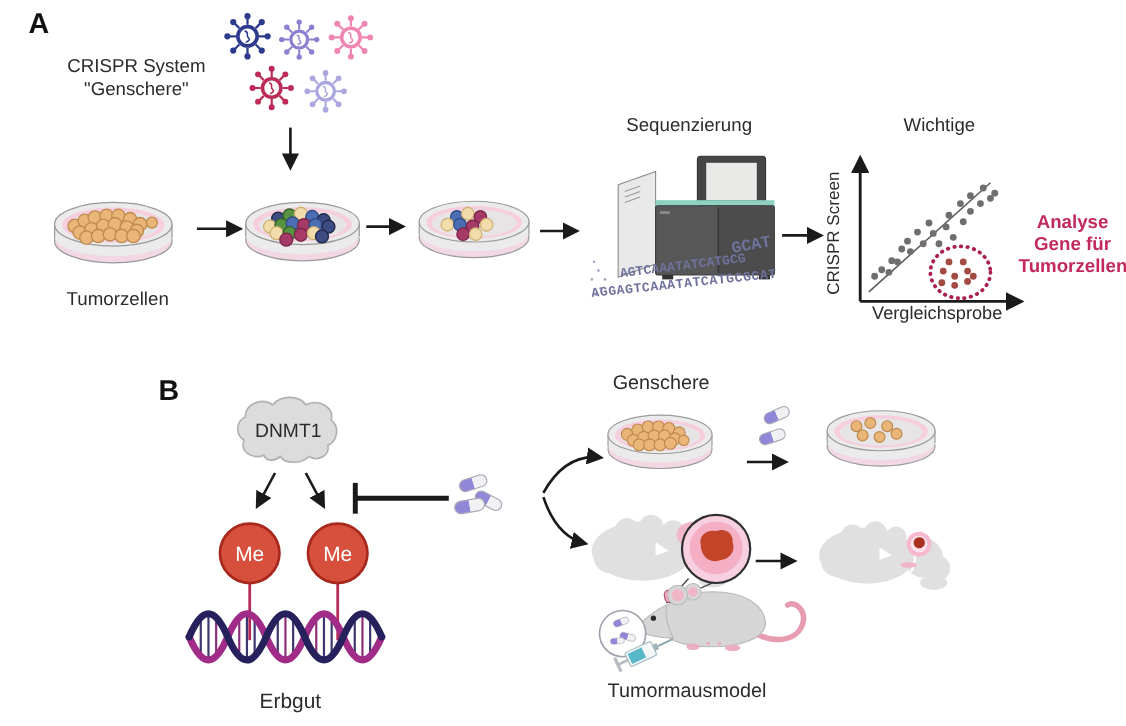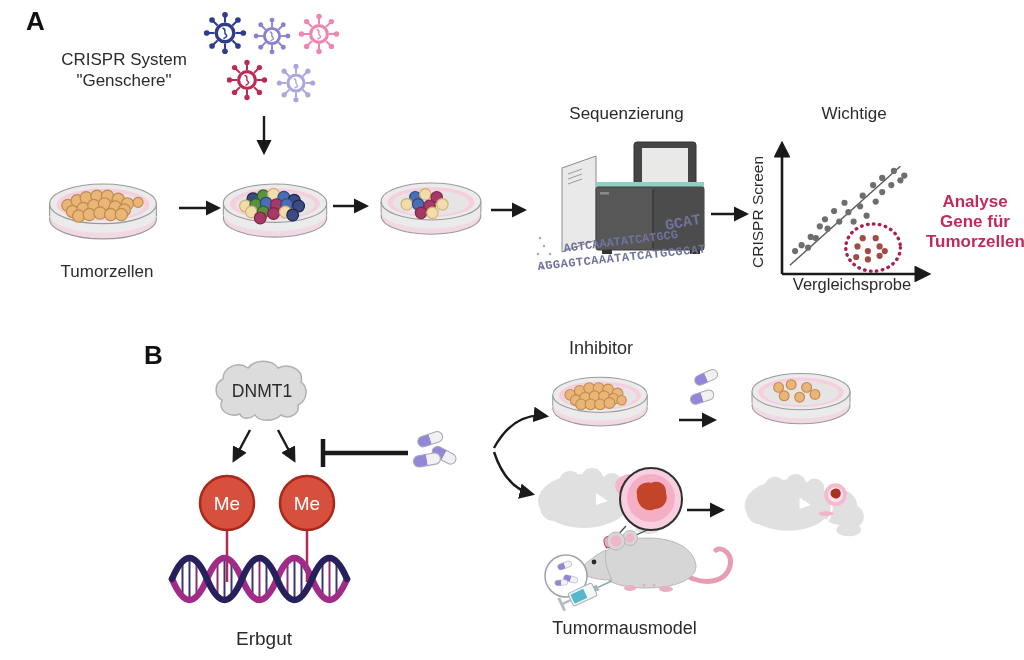--- a/index.html
+++ b/index.html
@@ -335,21 +335,21 @@
       </g>
   </svg>
 
   <svg class="abs" style="left:488px;top:398px" width="72" height="56">
     <path class="arrow-line" d="M6,50 Q26,14 58,18" marker-end="url(#ah)"></path>
   </svg>
   <svg class="abs" style="left:488px;top:444px" width="62" height="58">
     <path class="arrow-line" d="M6,8 Q18,44 44,50" marker-end="url(#ah)"></path>
   </svg>
 
-  <div class="abs label" style="left:540px;top:338px;width:122px;font-size:18px">Inhibitor</div>
+  <div class="abs label" style="left:540px;top:338px;width:122px;font-size:18px">Genschere</div>
   <svg class="abs" style="left:546px;top:360px" width="108" height="86" viewBox="0 0 160 100">
     <use href="#dishbase"></use>
     <g>
       <circle class="cell-orange" cx="36" cy="38" r="8"></circle>
         <circle class="cell-orange" cx="50" cy="32" r="8"></circle>
       <circle class="cell-orange" cx="64" cy="28" r="8"></circle>
         <circle class="cell-orange" cx="78" cy="28" r="8"></circle>
       <circle class="cell-orange" cx="92" cy="30" r="8"></circle>
         <circle class="cell-orange" cx="106" cy="36" r="8"></circle>
       <circle class="cell-orange" cx="44" cy="46" r="8"></circle>

